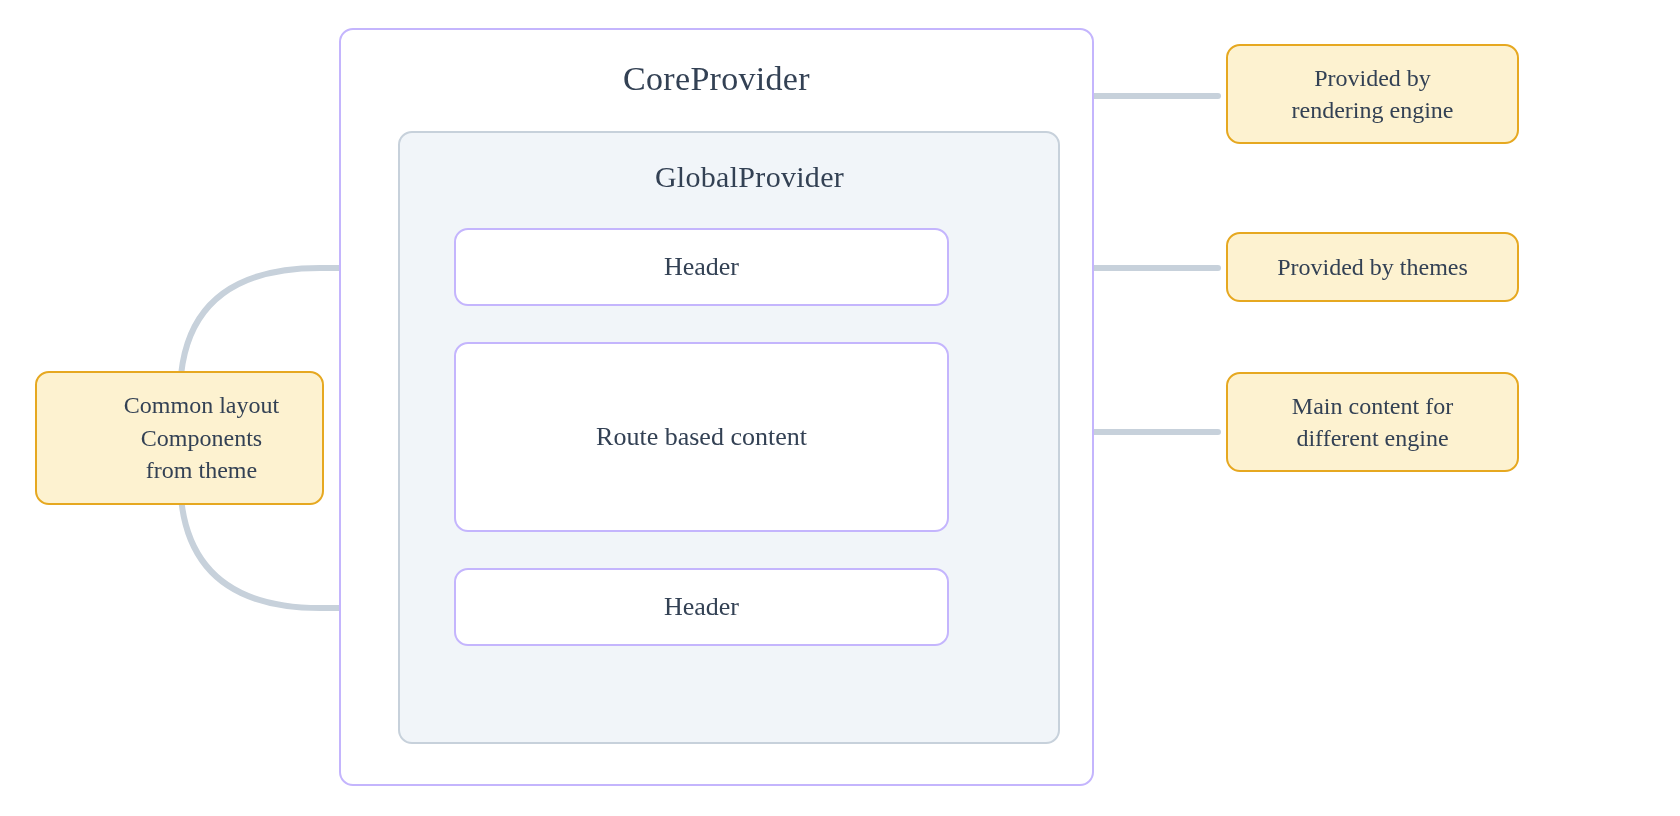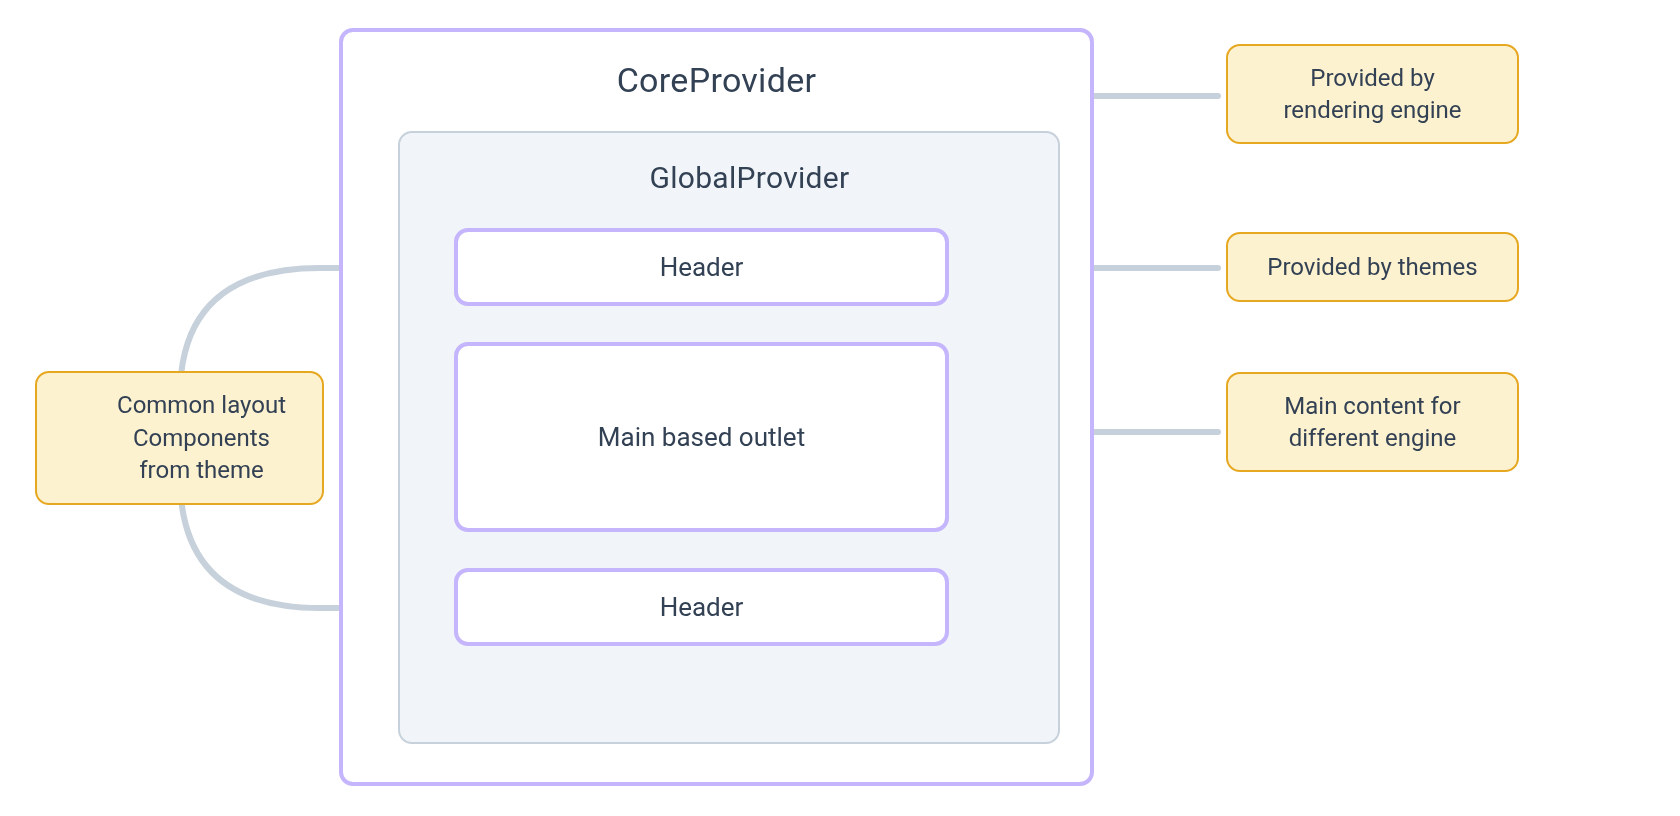--- a/index.html
+++ b/index.html
@@ -1,19 +1,19 @@
 <!DOCTYPE html>
 <html><head>
   <meta charset="utf-8">
   <style>
     * { margin: 0; padding: 0; box-sizing: border-box; }
     body { font-family: -apple-system, BlinkMacSystemFont, "Segoe UI", Roboto, Helvetica, Arial, sans-serif; background: #ffffff; width: 1680px; height: 816px; position: relative; color: #334154; }
-    .stage { position: relative; width: 1680px; height: 796px; }
+    .stage { position: relative; width: 1680px; height: 796px; font-family: Liberation Serif, serif; }
     .box { position: absolute; border-radius: 14px; }
-    .outline { border: 4px solid #c4b5fd; background: #ffffff; }
+    .outline { border: 2px solid #c4b5fd; background: #ffffff; }
     .tinted { border: 2px solid #c7d1db; background: #f1f5f9; }
     .note { border: 2px solid #e6a820; background: #fdf2d0; }
     .titleText { font-size: 34px; color: #334154; text-align: center; font-weight: 400; letter-spacing: 0.3px; }
     .labelText { font-size: 26px; color: #334154; text-align: center; font-weight: 400; }
     .noteText { font-size: 24px; color: #334154; text-align: center; font-weight: 400; line-height: 1.35; }
     .center { display: flex; align-items: center; justify-content: center; }
     .centerTop { display: flex; align-items: flex-start; justify-content: center; }
     svg.conn { position: absolute; top: 0; left: 0; width: 1680px; height: 816px; pointer-events: none; }
     .connPath { fill: none; stroke: #c7d1db; stroke-width: 6; stroke-linecap: round; stroke-linejoin: round; }
   </style>
@@ -43,21 +43,21 @@
   <div class="box tinted" style="left:398px; top:131px; width:662px; height:613px;"></div>
   <div class="centerTop" style="position:absolute; left:398px; top:160px; width:662px; height:40px;">
     <span class="titleText" style="font-size:30px;margin-left:41px;">GlobalProvider</span>
   </div>
 
   <div class="box outline center" style="left:454px; top:228px; width:495px; height:78px;">
     <span class="labelText">Header</span>
   </div>
 
   <div class="box outline center" style="left:454px; top:342px; width:495px; height:190px;">
-    <span class="labelText">Main based outlet</span>
+    <span class="labelText">Route based content</span>
   </div>
 
   <div class="box outline center" style="left:454px; top:568px; width:495px; height:78px;">
     <span class="labelText">Header</span>
   </div>
 
   <div class="box note center" style="left:35px; top:371px; width:289px; height:134px; flex-direction:column;padding-left:44px;">
     <div class="noteText">Common layout</div>
     <div class="noteText">Components</div>
     <div class="noteText">from theme</div>

